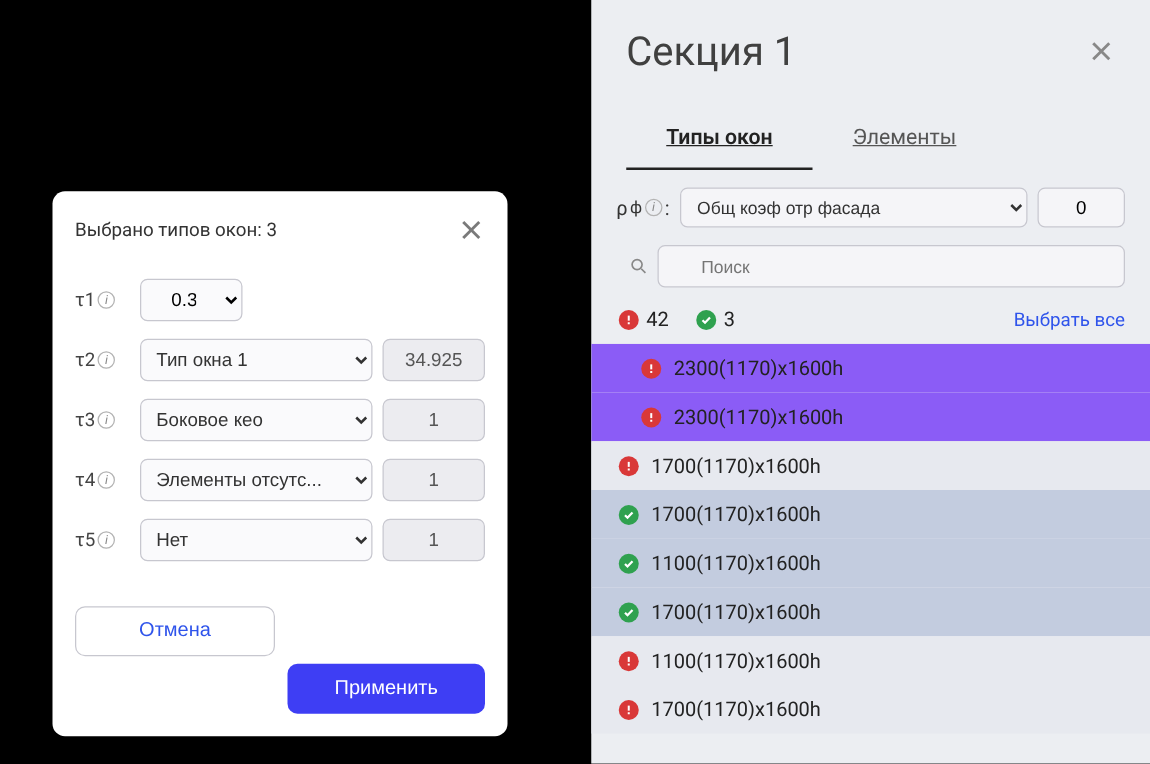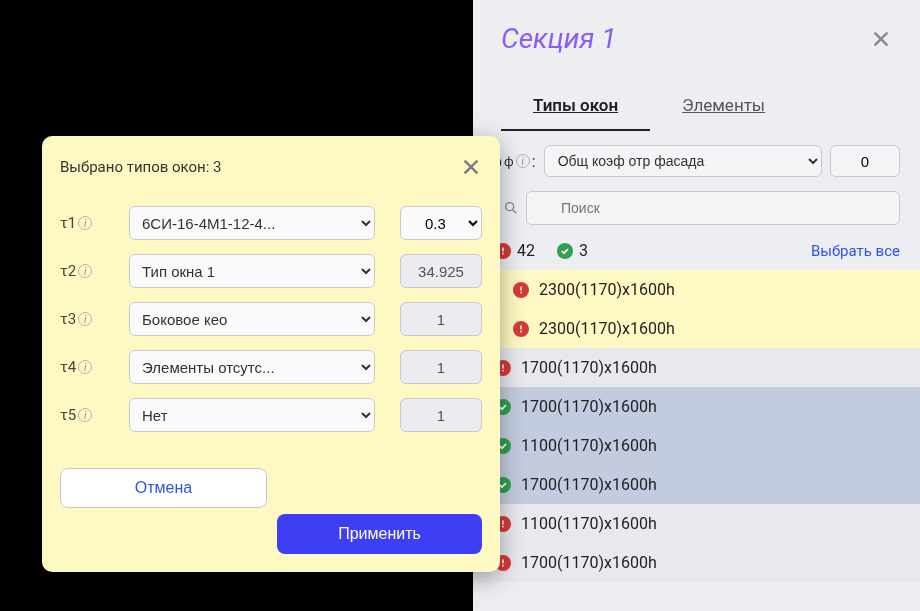--- a/index.html
+++ b/index.html
@@ -19,24 +19,23 @@
       height: 611px;
       background: #eceef2;
     }
     .panel-header {
       display: flex;
       justify-content: space-between;
       align-items: center;
       padding: 22px 28px 10px 28px;
     }
     .panel-title {
-      font-size: 28px;
-      color: #8b5cf6;
+      font-size: 32px;
+      color: #404040;
       font-weight: 400;
-      font-style: italic;
     }
     .close-x {
       width: 22px;
       height: 22px;
       cursor: pointer;
       color: #888;
     }
     .tabs {
       display: flex;
       margin: 20px 28px 0 28px;
@@ -165,31 +164,31 @@
       overflow: hidden;
     }
     .list-row {
       display: flex;
       align-items: center;
       gap: 10px;
       padding: 10px 20px 10px 22px;
       font-size: 16px;
       color: #222;
     }
-    .list-row.red-bg { background: #fef9c3; padding-left: 40px; }
+    .list-row.red-bg { background: #8b5cf6; padding-left: 40px; }
     .list-row.blue-bg { background: #c3ccdf; }
     .list-row.grey-bg { background: #e7e9ef; }
 
     
     .modal {
       position: absolute;
       left: 42px;
-      top: 136px;
-      width: 458px;
-      background: #fef9c3;
+      top: 153px;
+      width: 364px;
+      background: #ffffff;
       border-radius: 10px;
       box-shadow: 0 6px 24px rgba(0,0,0,0.35);
       padding: 20px 18px 18px 18px;
     }
     .modal-title-row {
       display: flex;
       justify-content: space-between;
       align-items: center;
       margin-bottom: 28px;
     }
@@ -205,21 +204,21 @@
     }
     .tau-rows {
       display: flex;
       flex-direction: column;
       gap: 14px;
       margin-bottom: 36px;
     }
     .tau-row {
       display: flex;
       align-items: center;
-      gap: 25px;
+      gap: 8px;
     }
     .tau-label {
       width: 44px;
       display: flex;
       align-items: center;
       gap: 2px;
       font-size: 15px;
       color: #444;
     }
     .tau-select {
@@ -424,21 +423,20 @@
         </svg>
     </div>
   </div>
 
   <div class="tau-rows" id="tau-container">
       <div class="tau-row">
         <span class="tau-label">
           <span>τ1</span>
           <span class="info-icon">i</span>
         </span>
-        <select class="tau-select"><option>6СИ-16-4М1-12-4...</option></select>
         <select class="tau-num-select"><option>0.36</option></select>
       </div>
       <div class="tau-row">
         <span class="tau-label">
           <span>τ2</span>
           <span class="info-icon">i</span>
         </span>
         <select class="tau-select"><option>Тип окна 1</option></select>
         <input class="tau-num ro" value="34.925" style="">
       </div>

